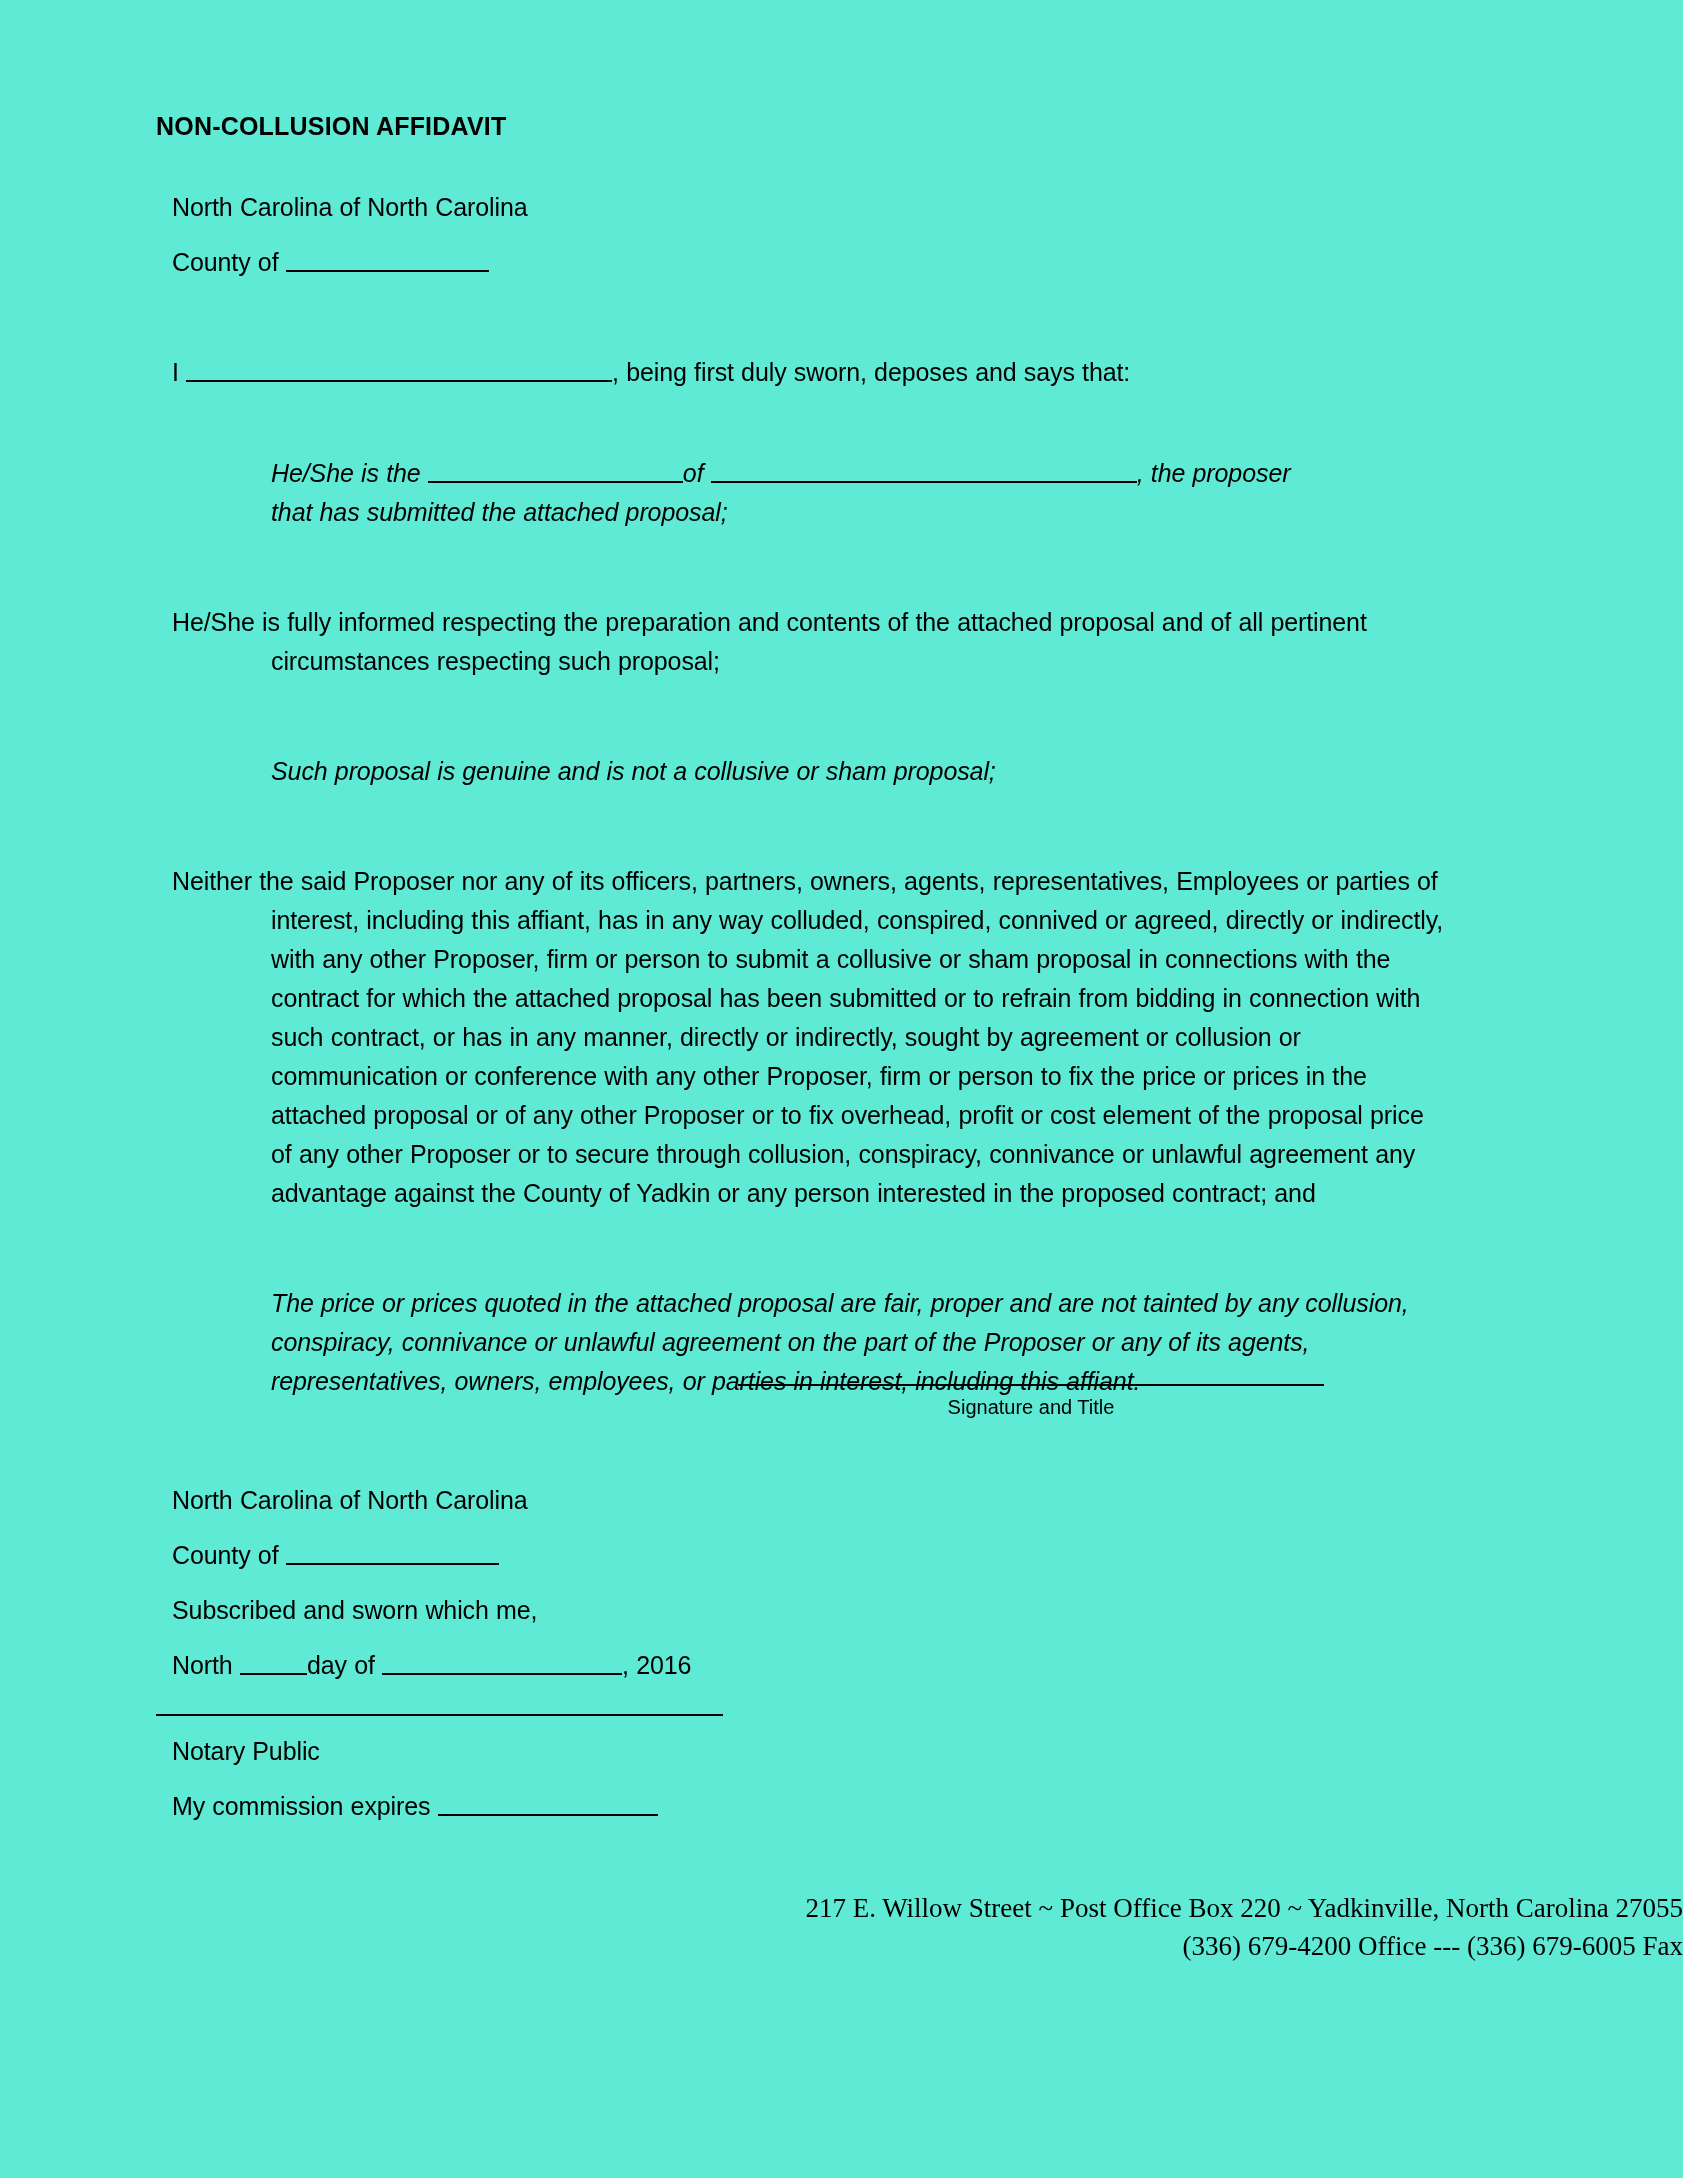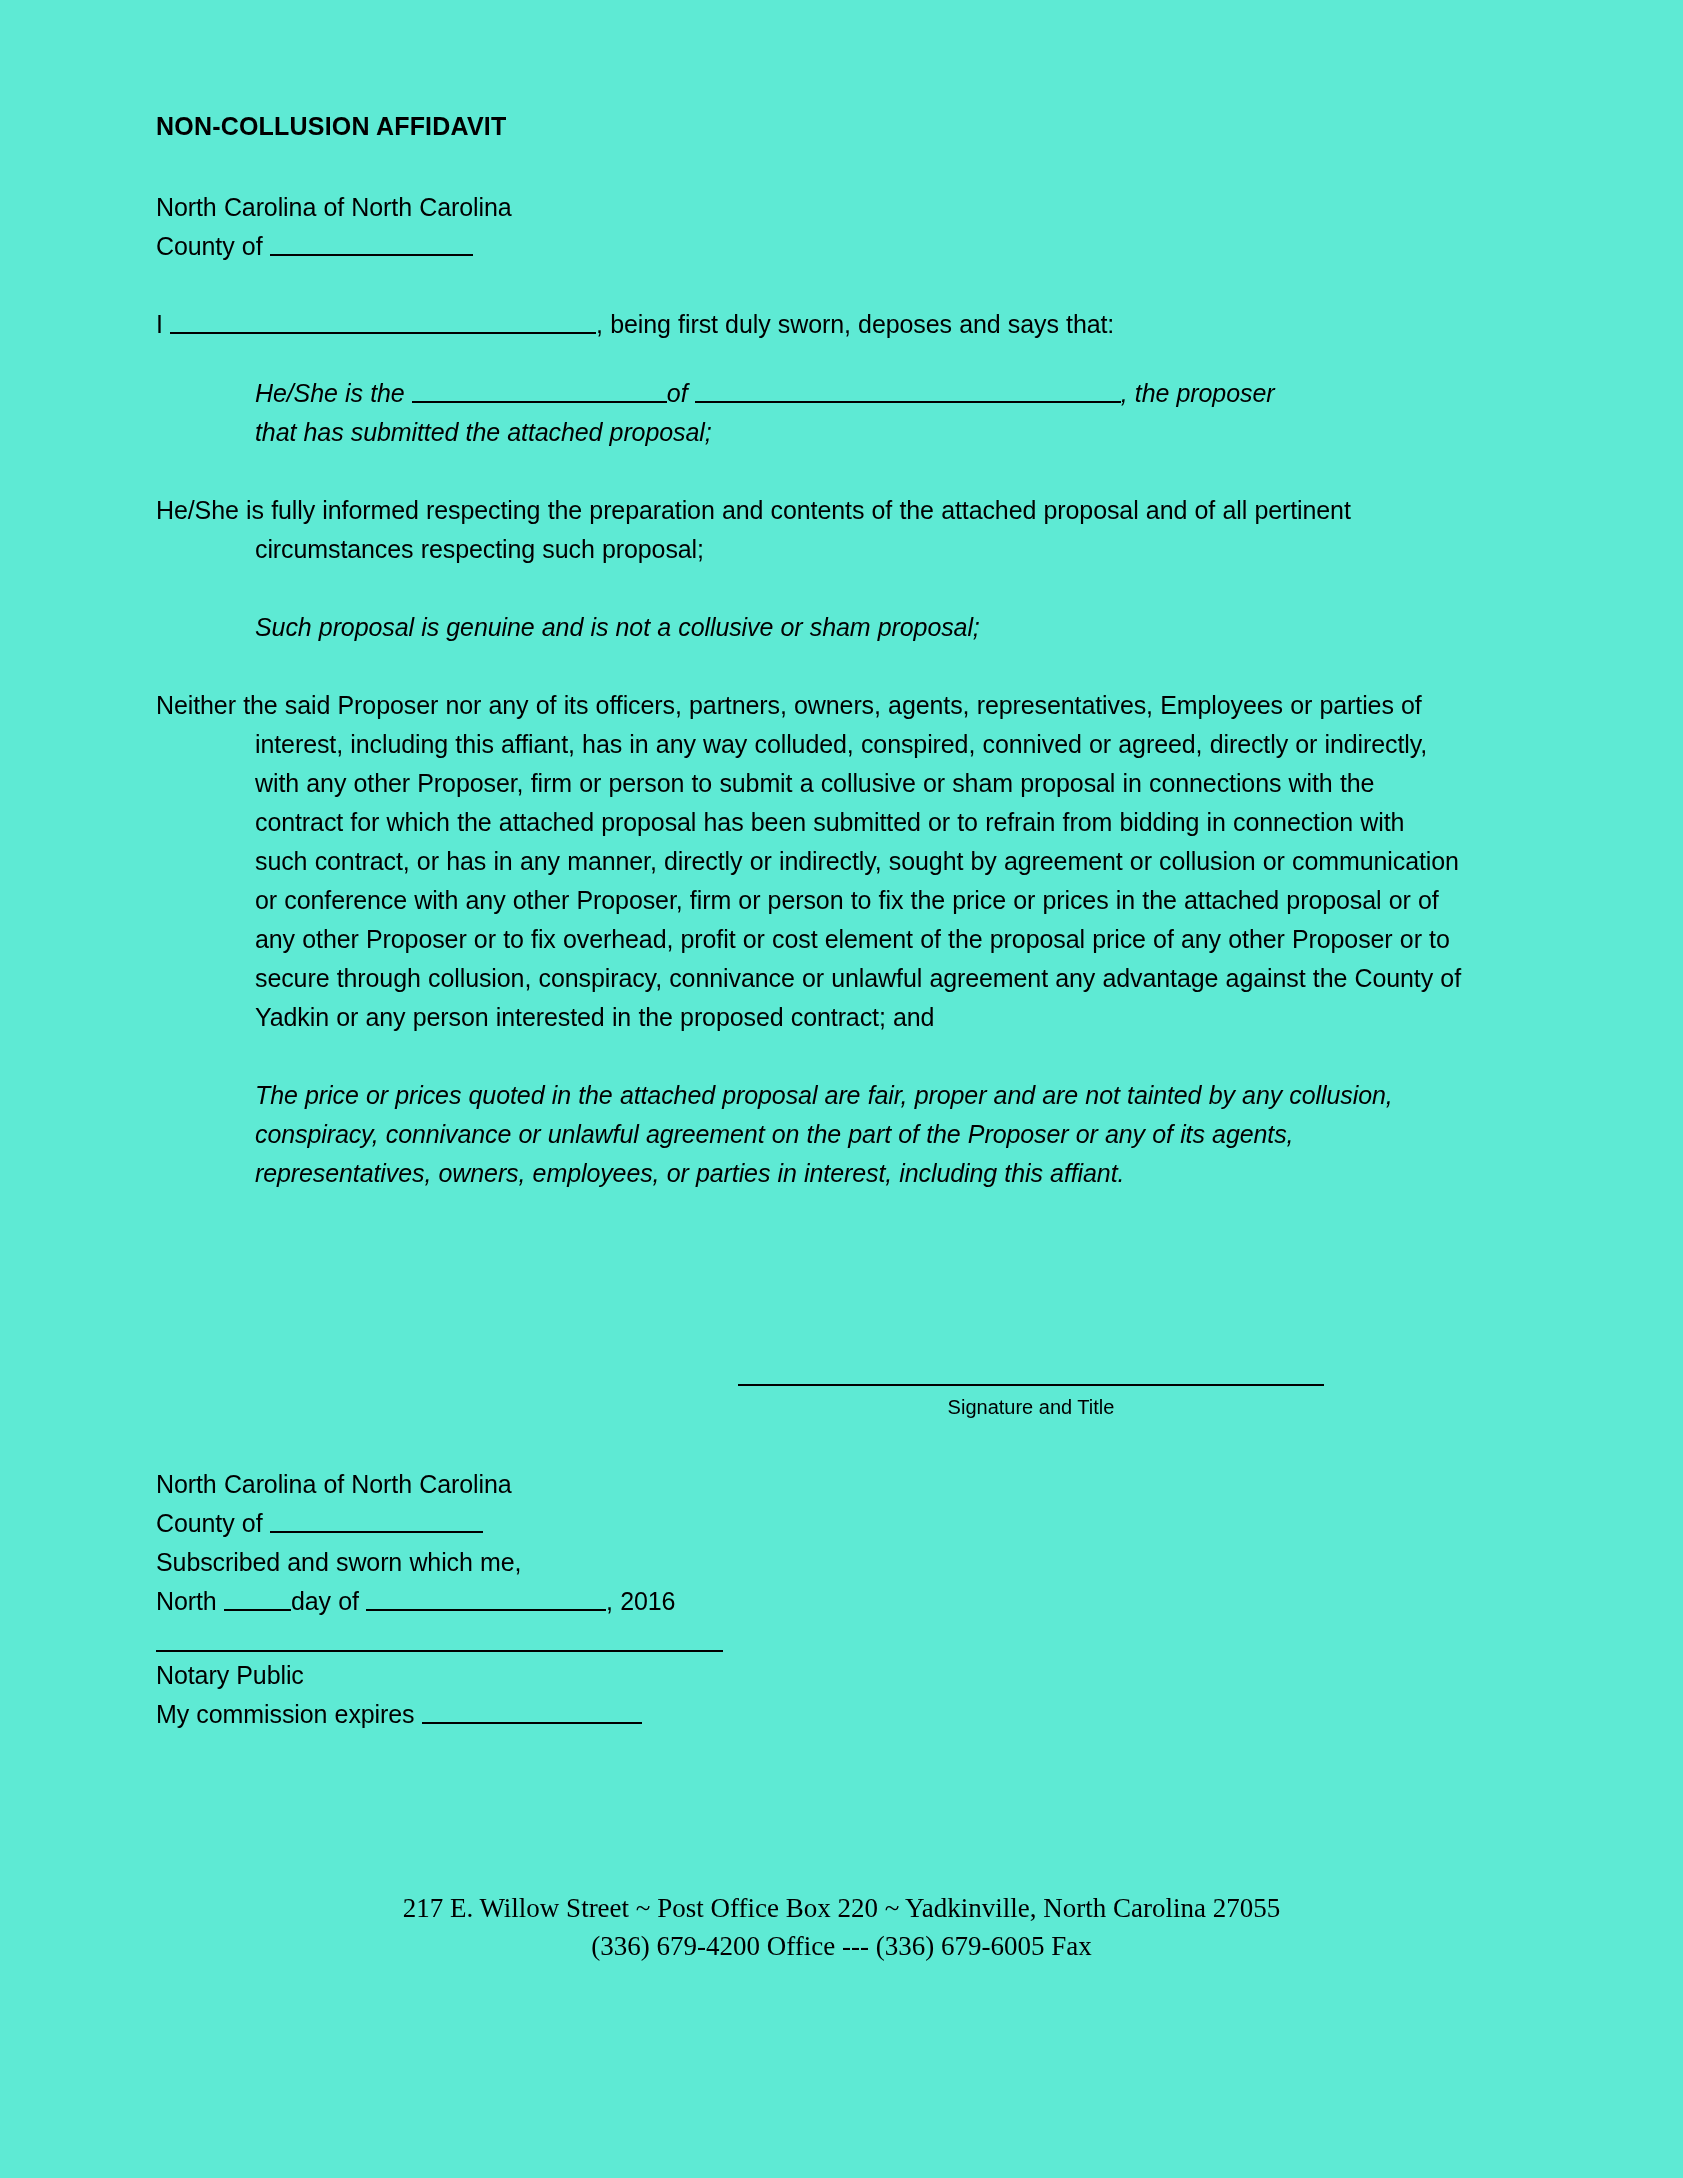--- a/index.html
+++ b/index.html
@@ -31,21 +31,21 @@
     font-size: 25px;
     font-weight: bold;
     letter-spacing: 0.2px;
     margin: 0 0 46px 0;
     line-height: 1.25;
   }
 
   .para {
     font-size: 25px;
     line-height: 39px;
-    margin: 0;
+    margin: 16px;
     letter-spacing: -0.1px;
     word-spacing: 0.4px;
   }
 
   .gap-sm { height: 30px; }
   .gap-md { height: 39px; }
 
   
   .hang {
     padding-left: 99px;
@@ -107,21 +107,21 @@
     margin-top: 29px;
     margin-bottom: 4px;
   }
 
   
   .footer {
     position: absolute;
     left: 0;
     top: 1889px;
     width: 1683px;
-    text-align: center;
+    text-align: right;
     font-family: "Liberation Serif", "DejaVu Serif", serif;
     font-size: 27px;
     line-height: 38px;
     color: #000;
   }
   .footer .link {
     color: #0000cc;
     text-decoration: underline;
     cursor: pointer;
   }

